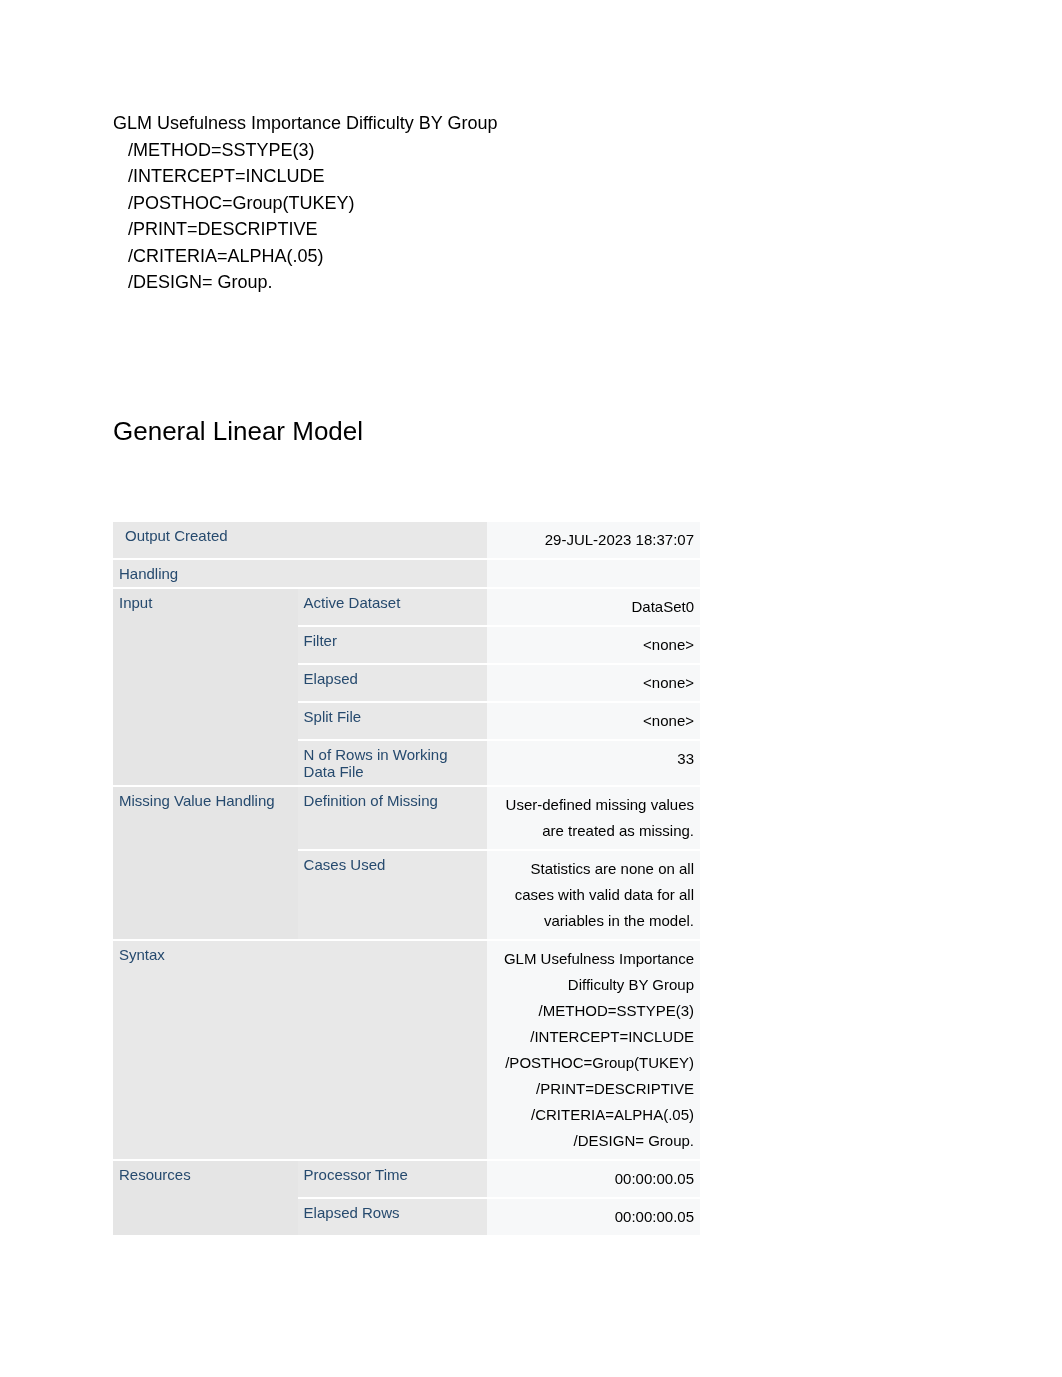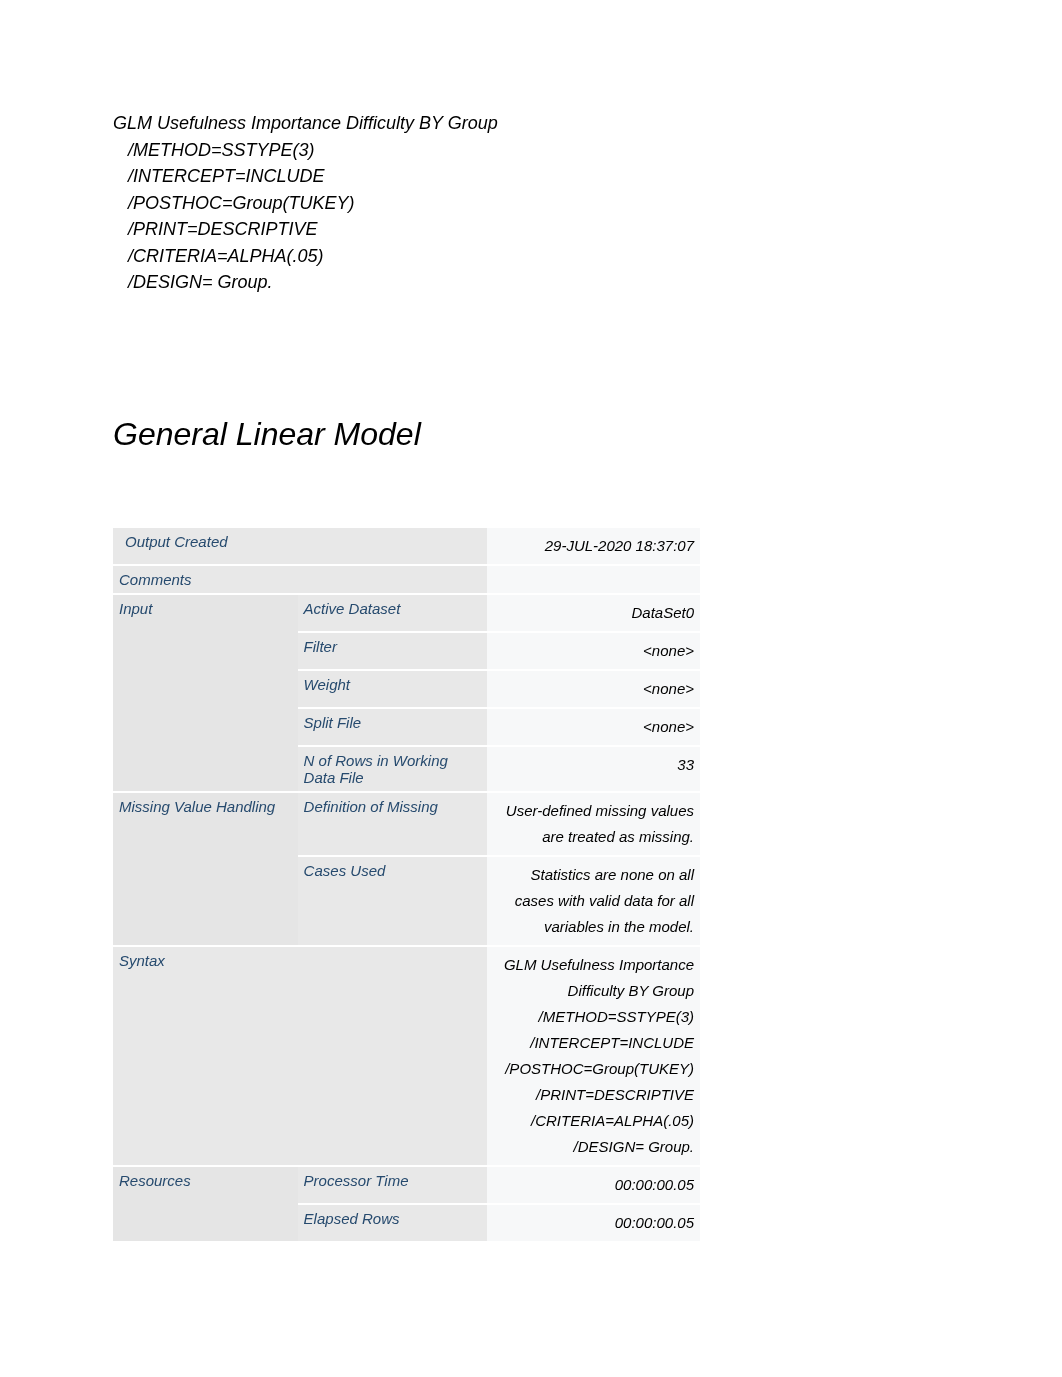--- a/index.html
+++ b/index.html
@@ -7,32 +7,31 @@
     margin: 0;
     padding: 0;
     background: #ffffff;
     font-family: Arial, Helvetica, sans-serif;
     width: 1062px;
     height: 1377px;
     color: #000;
   }
   .page {
     padding: 110px 113px 0 113px;
-    font-style: italic;
   }
   .syntax-block {
     font-size: 18px;
     line-height: 26.5px;
     color: #000;
     white-space: pre;
     font-family: Arial, Helvetica, sans-serif;
     margin-bottom: 120px;
   }
   .heading {
-    font-size: 32px;
+    font-size: 26px;
     color: #000;
     margin-bottom: 75px;
   }
   .notes-wrap {
     width: 587px;
   }
   .notes-title {
     text-align: center;
     font-size: 17px;
     color: #000;
@@ -96,39 +95,39 @@
 
   <div class="heading">General Linear Model</div>
 
   <div class="notes-wrap">
 
     <table class="notes">
 
       <tbody>
           <tr class="row-output">
         <td class="lbl-span" colspan="2">Output Created</td>
-        <td class="val right">29-JUL-2020 18:37:07</td>
+        <td class="val right">29-JUL-2023 18:37:07</td>
       </tr>
 
       <tr>
-        <td class="lbl-span" colspan="2">Comments</td>
+        <td class="lbl-span" colspan="2">Handling</td>
         <td class="val left"></td>
       </tr>
 
       <tr>
         <td class="lbl1" rowspan="5">Input</td>
         <td class="lbl2">Active Dataset</td>
         <td class="val left">DataSet0</td>
       </tr>
       <tr>
         <td class="lbl2">Filter</td>
         <td class="val left">&lt;none&gt;</td>
       </tr>
       <tr>
-        <td class="lbl2">Weight</td>
+        <td class="lbl2">Elapsed</td>
         <td class="val left">&lt;none&gt;</td>
       </tr>
       <tr>
         <td class="lbl2">Split File</td>
         <td class="val left">&lt;none&gt;</td>
       </tr>
       <tr>
         <td class="lbl2">N of Rows in Working Data File</td>
         <td class="val right">33</td>
       </tr>

